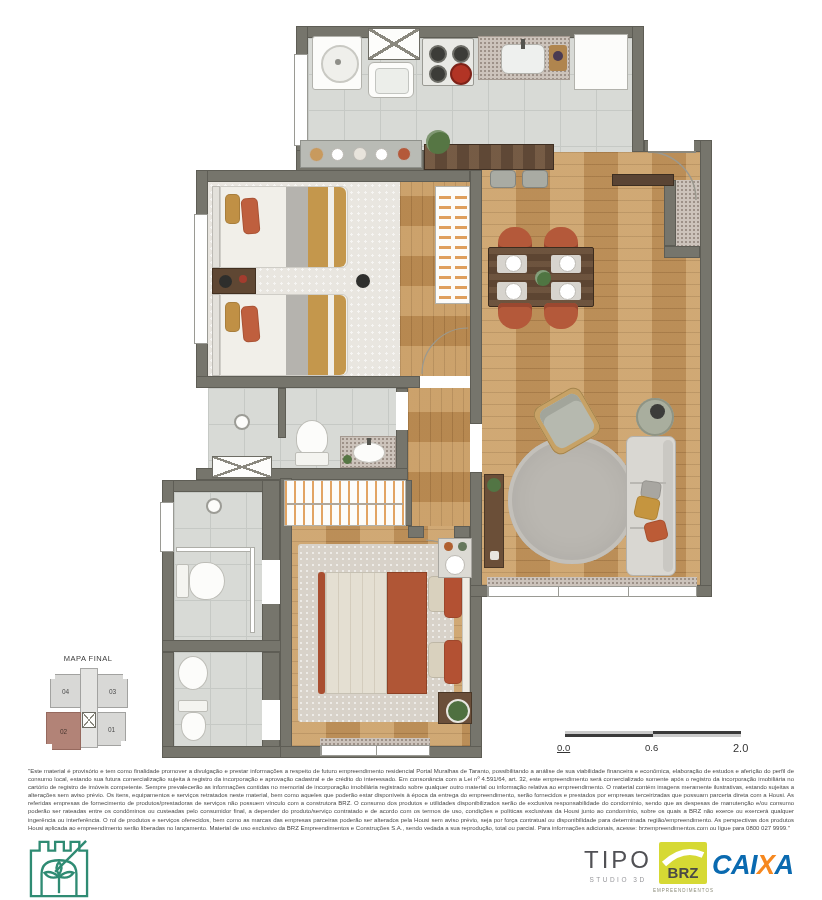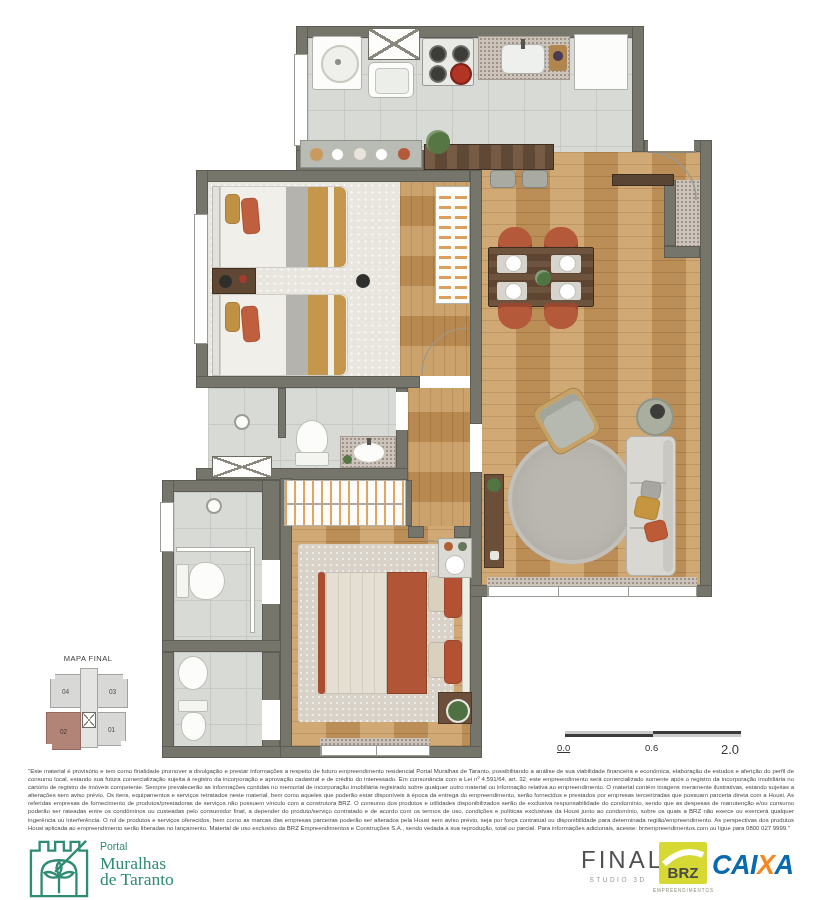--- a/index.html
+++ b/index.html
@@ -265,44 +265,39 @@
   <div class="a xbox" style="left:46px;top:62px;width:14px;height:16px;"></div>
 </div>
 
 <div class="a" style="left:565px;top:731px;width:176px;height:26px;">
   <div class="sb-cell" style="left:0;top:0;background:#cbcbcb;"></div>
   <div class="sb-cell" style="left:88px;top:0;background:#3b3b3b;"></div>
   <div class="sb-cell" style="left:0;top:3px;background:#3b3b3b;"></div>
   <div class="sb-cell" style="left:88px;top:3px;background:#cbcbcb;"></div>
   <div class="label" style="left:-8px;top:11px;font-size:9.5px;color:#333;text-decoration:underline;">0.0</div>
   <div class="label" style="left:80px;top:11px;font-size:9.5px;color:#333;">0.6</div>
-  <div class="label" style="left:156px;top:11px;font-size:13px;color:#333;">2.0</div>
+  <div class="label" style="left:168px;top:11px;font-size:11px;color:#333;">2.0</div>
 </div>
 
 <div class="a" style="left:28px;top:767px;width:766px;font-size:6px;line-height:8.1px;text-align:justify;color:#4a4a4a;">"Este material é provisório e tem como finalidade promover a divulgação e prestar informações a respeito de futuro empreendimento residencial Portal Muralhas de Taranto, possibilitando a análise de sua viabilidade financeira e econômica, elaboração de estudos e aferição do perfil de consumo local, estando sua futura comercialização sujeita à registro da incorporação e aprovação cadastral e de crédito do interessado. Em consonância com a Lei nº 4.591/64, art. 32, este empreendimento será comercializado somente após o registro da incorporação imobiliária no cartório de registro de imóveis competente. Sempre prevalecerão as informações contidas no memorial de incorporação imobiliária registrado sobre qualquer outro material ou informação relativa ao empreendimento. O material contém imagens meramente ilustrativas, estando sujeitas a alterações sem aviso prévio. Os itens, equipamentos e serviços retratados neste material, bem como aqueles que poderão estar disponíveis à época da entrega do empreendimento, serão fornecidos e prestados por empresas terceirizadas que possuam parceria direta com a Housi. As referidas empresas de fornecimento de produtos/prestadoras de serviços não possuem vínculo com a construtora BRZ. O consumo dos produtos e utilidades disponibilizados serão de exclusiva responsabilidade do condomínio, sendo que as despesas de manutenção e/ou consumo poderão ser rateadas entre os condôminos ou custeadas pelo consumidor final, a depender do produto/serviço contratado e de acordo com os termos de uso, condições e políticas exclusivas da Housi junto ao condomínio, sobre os quais a BRZ não exerce ou exercerá qualquer ingerência ou interferência. O rol de produtos e serviços oferecidos, bem como as marcas das empresas parceiras poderão ser alterados pela Housi sem aviso prévio, seja por força contratual ou disponibilidade para determinada região/empreendimento. As perspectivas dos produtos Housi aplicada ao empreendimento serão liberadas no lançamento. Material de uso exclusivo da BRZ Empreendimentos e Construções S.A., sendo vedada a sua reprodução, total ou parcial. Para informações adicionais, acesse: brzempreendimentos.com ou ligue para 0800 027 9999."</div>
 
 <div class="a" style="left:0;top:836px;width:822px;height:64px;">
   <svg class="a" style="left:28px;top:2px;" width="62" height="60" viewBox="0 0 64 62">
     <g stroke="#2F8B73" stroke-width="2.4" fill="none">
       <path d="M3,60 V13 H12 V4 H21 V13 H28 V4 H37 V13 H44 V4 H53 V13 H61 V60 Z"></path>
       <line x1="60" y1="3" x2="28" y2="35"></line>
       <path d="M14,60 V37 Q14,23 32,23 Q50,23 50,37 V60"></path>
       <path d="M32,57 V38"></path>
       <path d="M32,40 Q23,33 17,36 Q22,43 32,40 Z"></path>
       <path d="M32,40 Q41,33 47,36 Q42,43 32,40 Z"></path>
       <path d="M32,38 Q27,30 32,25 Q37,30 32,38 Z"></path>
     </g>
   </svg>
-  <div class="a" style="left:100px;top:4px;">
-    <div style="font-size:10.5px;color:#2F8B73;margin-bottom:3px;">Portal</div>
-    <div class="serif" style="font-size:17.5px;color:#2F8B73;line-height:16px;">Muralhas</div>
-    <div class="serif" style="font-size:17.5px;color:#2F8B73;line-height:17px;">de Taranto</div>
-  </div>
   <div class="a" style="left:581px;top:10px;width:74px;text-align:center;">
-    <div style="font-size:24px;letter-spacing:3px;color:#515155;">FINAL</div>
+    <div style="font-size:24px;letter-spacing:3px;color:#515155;">TIPO</div>
     <div style="font-size:6.5px;letter-spacing:2.5px;color:#97979b;margin-top:2px;">STUDIO 3D</div>
   </div>
   <div class="a" style="left:659px;top:6px;width:48px;text-align:center;">
     <div class="a" style="left:0;top:0;width:48px;height:42px;background:#D6D934;border-radius:2px;">
       <svg width="48" height="42" viewBox="0 0 48 42" style="position:absolute;left:0;top:0;">
           <path d="M5,22 Q24,4 44,13" stroke="#ffffff" stroke-width="6" fill="none"></path>
         </svg>
       <span style="position:absolute;left:0;right:0;bottom:3px;font-size:15px;font-weight:bold;color:#4a4a46;">BRZ</span>
     </div>
     <div style="position:absolute;left:-6px;top:46px;width:60px;font-size:4.5px;letter-spacing:1px;color:#8a8a78;">EMPREENDIMENTOS</div>

